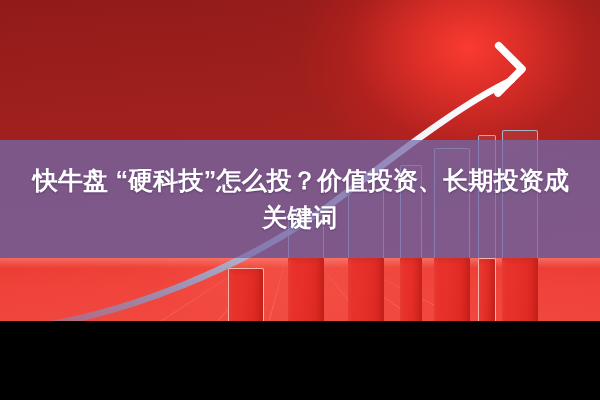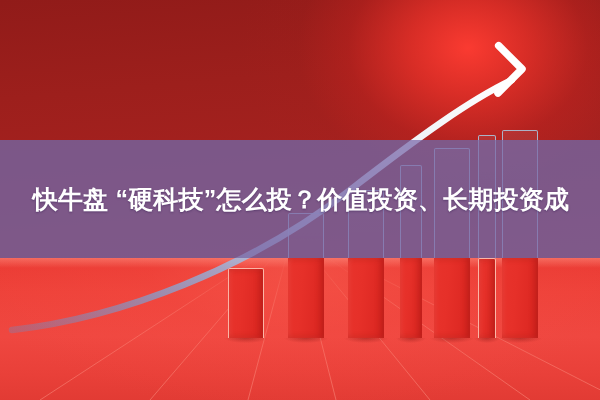--- a/index.html
+++ b/index.html
@@ -3,21 +3,21 @@
 <meta charset="utf-8">
 <style>
   html, body {
     margin: 0;
     padding: 0;
     background: #000;
   }
   #stage {
     position: relative;
     width: 600px;
-    height: 400px;
+    height: 321px;
     overflow: hidden;
     font-family: "Liberation Sans", "DejaVu Sans", sans-serif;
     background: #1d4ed8;
   }
 
   
   .bg-wall {
     position: absolute;
     left: 0; top: 0;
     width: 600px; height: 400px;
@@ -223,15 +223,16 @@
         <div class="bar-outline" style="left: 502px; top: 130px; width: 36px; height: 128px;"></div>
         <div class="bar-solid" style="left: 502px; top: 258px; width: 36px; height: 80px;"></div>
         <div class="bar-shadow" style="left: 498px; top: 338px; width: 44px;"></div>
       </div>
     </div>
 
   <div class="band"></div>
 
   <div class="title-block">
     <div class="title-line l1">快牛盘 “硬科技”怎么投？价值投资、长期投资成</div>
+    <div class="title-line l2">关键词</div>
   </div>
 
 </div>
 
 </body></html>

